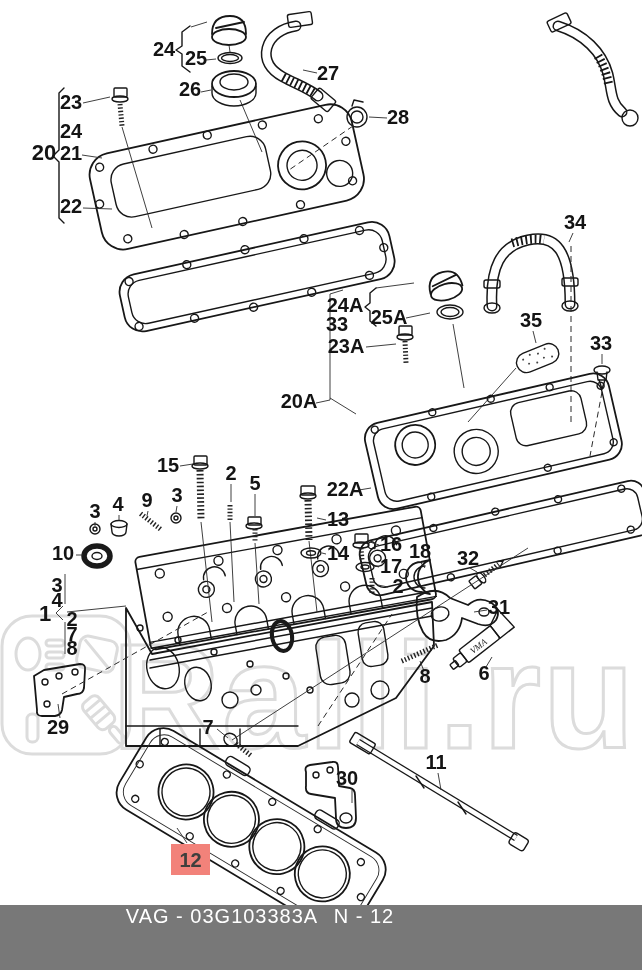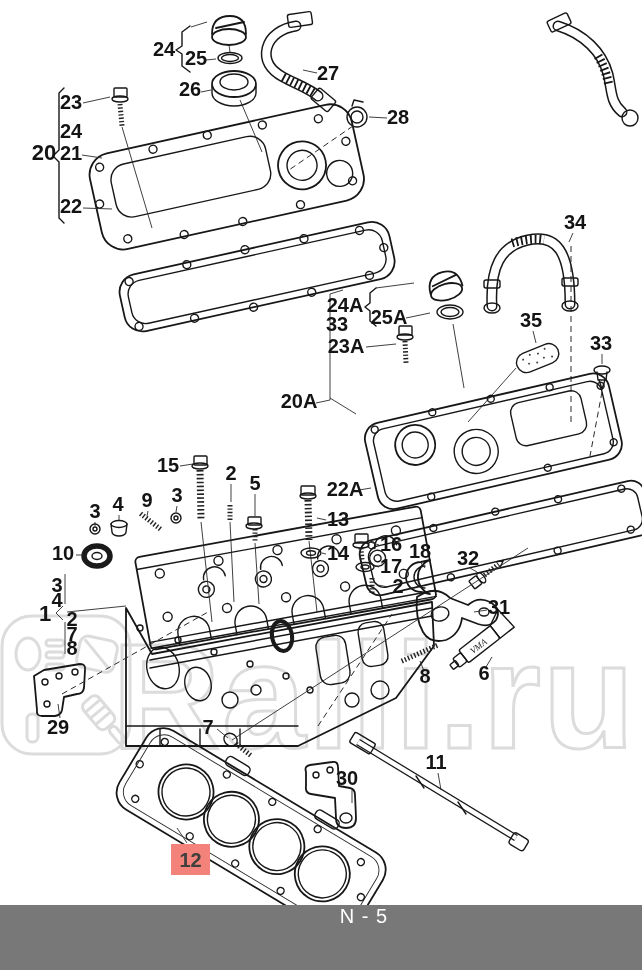--- a/index.html
+++ b/index.html
@@ -531,15 +531,16 @@
     <text class="lbl" x="436" y="769">11</text>
   </g>
 
   <g>
     <rect x="171" y="844" width="39" height="31" stroke="none" fill="#f2827a"></rect>
     <text x="190.5" y="867" text-anchor="middle" font-family="Liberation Sans, sans-serif" font-size="20" font-weight="700" fill="#3f3f3d">12</text>
   </g>
 </svg>
 
   <div class="footer">
-    <span class="f-right">N - 5</span>
+    <span class="f-left">VAG - 03G103383A</span>
+    <span class="f-right">N - 12</span>
   </div>
 </div>
 
 </body></html>

